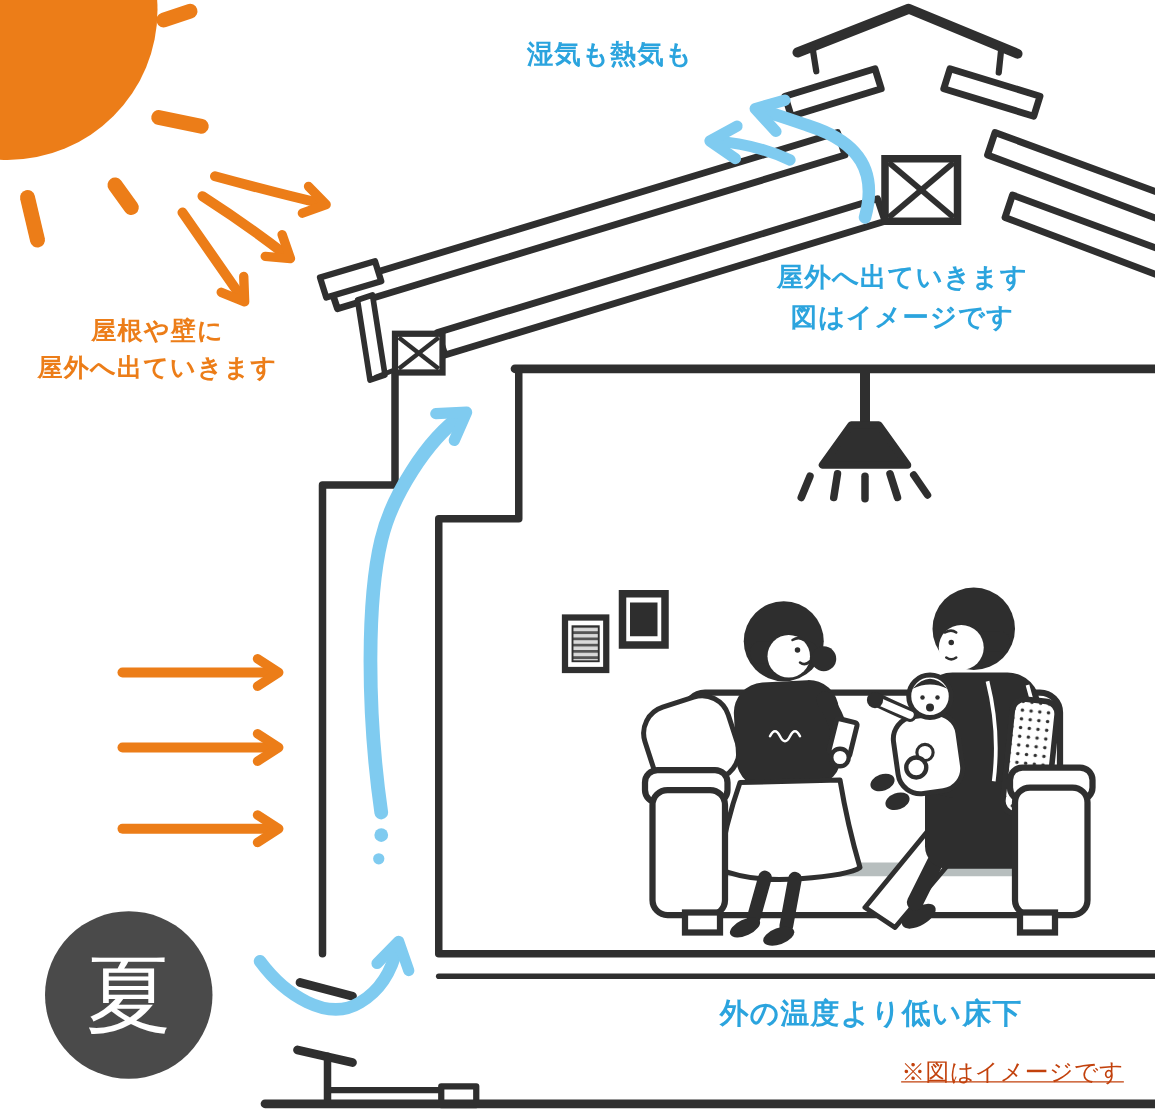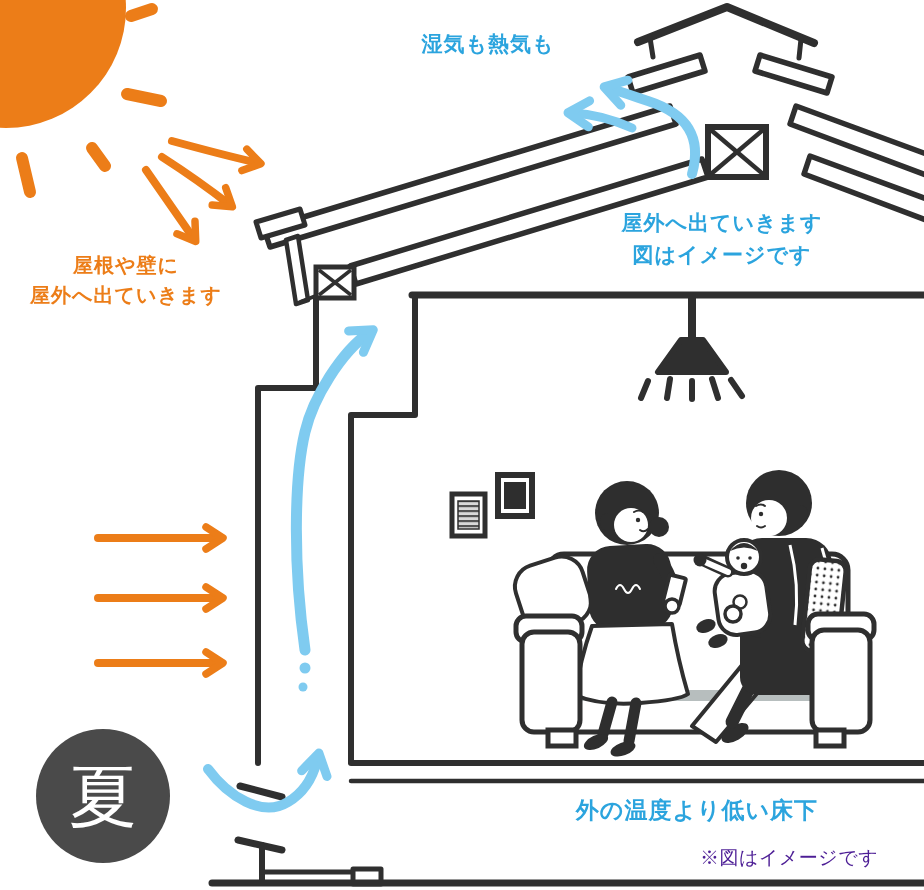--- a/index.html
+++ b/index.html
@@ -11,21 +11,21 @@
   #art{position:absolute;left:0;top:0;}
   .lbl{position:absolute;text-align:center;font-weight:bold;letter-spacing:1px;}
   .lbl .ln{display:block;}
   .lbl-blue{color:#2BA4DE;}
   .lbl-orange{color:#EC7D18;}
   .lbl-roof-exhaust{left:377px;top:28px;width:222px;font-size:21px;line-height:1.5;}
   .lbl-wall-airflow{left:605px;top:207px;width:234px;font-size:21px;line-height:1.5;}
   .lbl-sunlight{left:26px;top:250px;width:200px;font-size:20px;line-height:1.52;}
   .lbl-underfloor{left:568px;top:795px;width:250px;font-size:23px;text-align:right;}
   .lbl-disclaimer{left:700px;top:845px;width:220px;font-size:19px;font-weight:normal;
-    color:#4c1d95;text-align:left;letter-spacing:0.5px;}
+    color:#c2410c;text-align:center;letter-spacing:0.5px;text-decoration:underline;}
   .season-badge{
     position:absolute;left:36px;top:729px;width:134px;height:134px;border-radius:50%;
     background:#4A4A4A;color:#fff;display:flex;align-items:center;justify-content:center;
     font-size:68px;line-height:1;
   }
 </style>
 </head>
 <body>
 
 <div id="stage">

